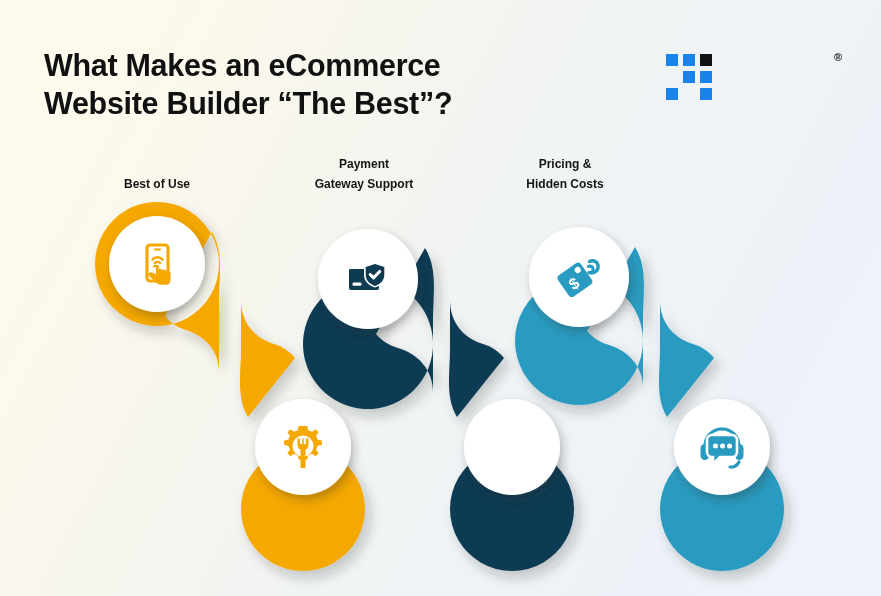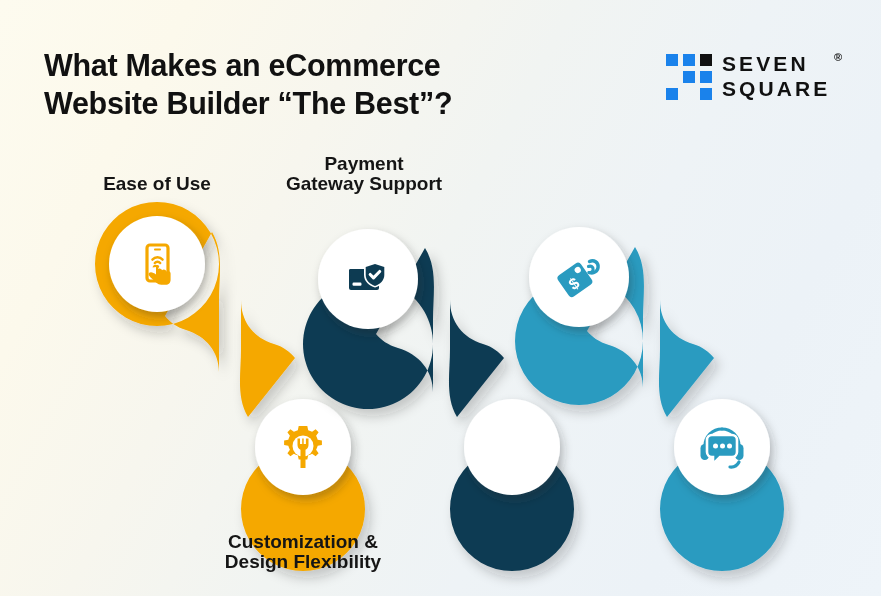--- a/index.html
+++ b/index.html
@@ -90,21 +90,21 @@
     top: 0px;
     font-size: 11px;
     font-weight: bold;
     color: #111111;
   }
 
   
   .pin-label {
     position: absolute;
     text-align: center;
-    font-size: 19px;
+    font-size: 12px;
     font-weight: bold;
     line-height: 20px;
     color: #151515;
     white-space: pre-line;
   }
 
   
   #pins-layer {
     position: absolute;
     left: 0;
@@ -133,24 +133,20 @@
       <div id="logo-mark">
 
       <div class="logo-sq" style="left: 0px; top: 0px; width: 12px; height: 12px; background: rgb(26, 130, 235);"></div>
           <div class="logo-sq" style="left: 17px; top: 0px; width: 12px; height: 12px; background: rgb(26, 130, 235);"></div>
           <div class="logo-sq" style="left: 34px; top: 0px; width: 12px; height: 12px; background: rgb(17, 17, 17);"></div>
           <div class="logo-sq" style="left: 17px; top: 17px; width: 12px; height: 12px; background: rgb(26, 130, 235);"></div>
           <div class="logo-sq" style="left: 34px; top: 17px; width: 12px; height: 12px; background: rgb(26, 130, 235);"></div>
           <div class="logo-sq" style="left: 0px; top: 34px; width: 12px; height: 12px; background: rgb(26, 130, 235);"></div>
           <div class="logo-sq" style="left: 34px; top: 34px; width: 12px; height: 12px; background: rgb(26, 130, 235);"></div>
         </div>
-      <div id="logo-text">
-        <div class="logo-word">SEVEN</div>
-        <div class="logo-word">SQUARE</div>
-      </div>
       <div id="logo-reg">®</div>
     </div>
   </div>
 
   <svg id="pins-layer" viewBox="0 0 881 596">
     <defs>
       <filter id="softshadow" x="-60%" y="-60%" width="240%" height="240%">
         <feDropShadow dx="5" dy="7" stdDeviation="6" flood-color="#2a2a2a" flood-opacity="0.22"></feDropShadow>
       </filter>
       <filter id="circshadow" x="-60%" y="-60%" width="240%" height="240%">
@@ -305,24 +301,24 @@
       <rect x="4.5" y="23" width="8.5" height="16" rx="4.2" fill="#2a9bc0"></rect>
       <rect x="39" y="23" width="8.5" height="16" rx="4.2" fill="#2a9bc0"></rect>
       <path d="M16 14 h20 a5 5 0 0 1 5 5 v12 a5 5 0 0 1 -5 5 h-12
                l-7 7 v-7 h-1 a5 5 0 0 1 -5 -5 v-12 a5 5 0 0 1 5 -5 z" fill="#2a9bc0" stroke="#ffffff" stroke-width="2.6"></path>
       <circle cx="19.5" cy="25" r="2.5" fill="#ffffff"></circle>
       <circle cx="26.5" cy="25" r="2.5" fill="#ffffff"></circle>
       <circle cx="33.5" cy="25" r="2.5" fill="#ffffff"></circle>
     </svg>
   </div>
 
-  <div class="pin-label" style="left:77px; top:174px; width:160px;">Ease of Use</div>
-
-  <div class="pin-label" style="left:203px; top:532px; width:200px;">Customization &amp;
-Design Flexibility</div>
+  <div class="pin-label" style="left:77px; top:174px; width:160px;">Best of Use</div>
+
 
   <div class="pin-label" style="left:268px; top:154px; width:192px;">Payment
 Gateway Support</div>
 
 
+  <div class="pin-label" style="left:484px; top:154px; width:162px;">Pricing &amp;
+Hidden Costs</div>
 
 
 </div>
 
 </body></html>

